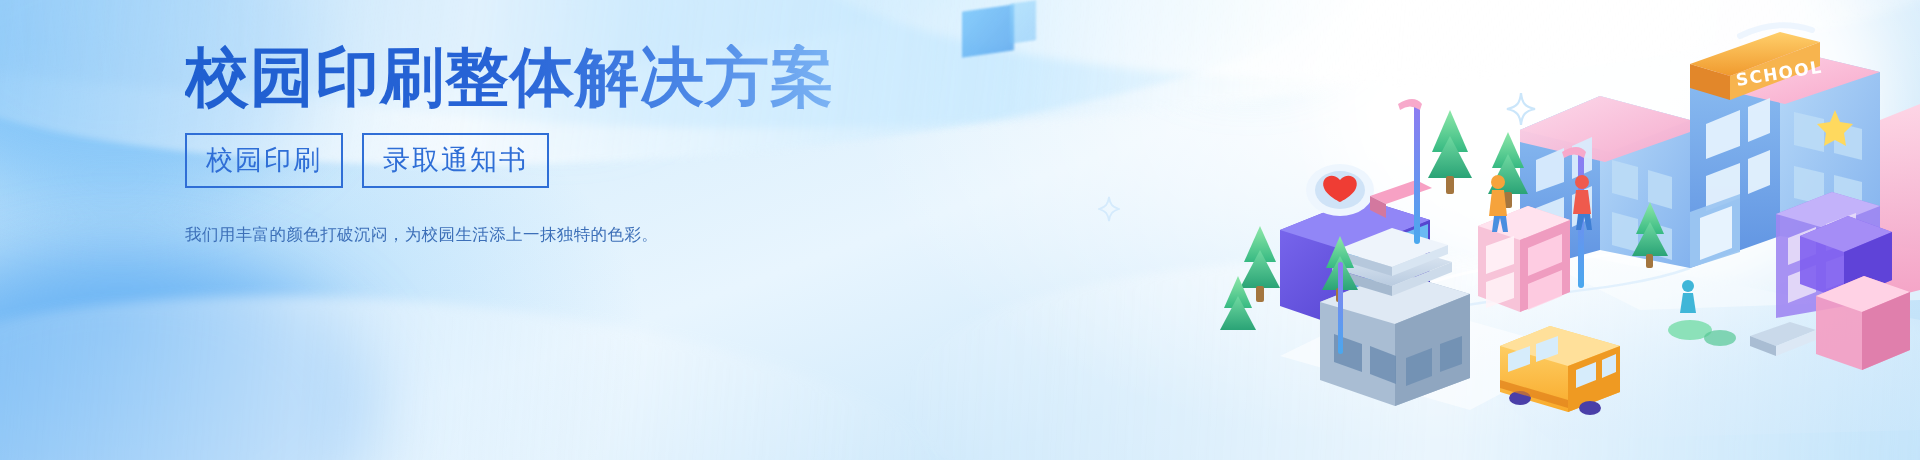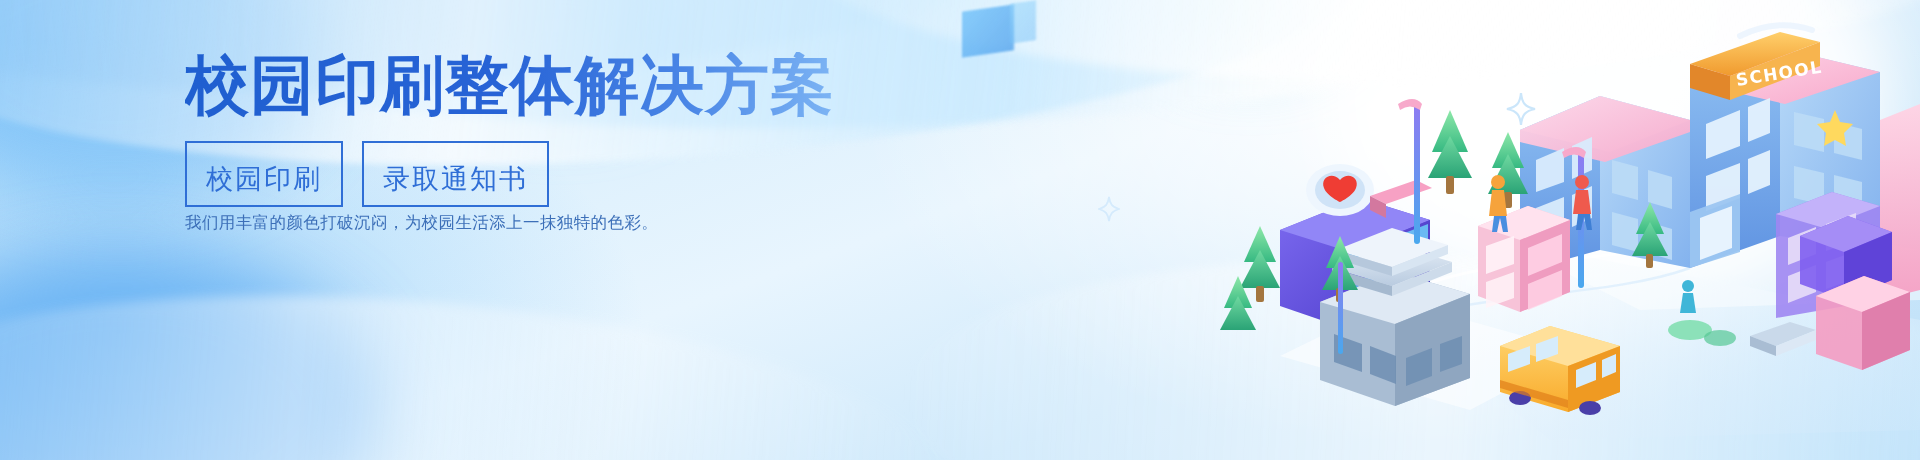--- a/index.html
+++ b/index.html
@@ -64,21 +64,21 @@
   .sq1 { left:962px; top:8px; width:52px; height:46px;
     background:linear-gradient(135deg, rgba(115,195,250,.95), rgba(70,155,235,.85));
     transform:skewY(-8deg); filter:blur(1px); opacity:.85; }
   .sq2 { left:1010px; top:2px; width:26px; height:40px;
     background:linear-gradient(135deg, rgba(150,215,252,.8), rgba(95,180,245,.6));
     transform:skewY(-8deg); filter:blur(1px); opacity:.7; }
 
   .sparkle { position:absolute; pointer-events:none; opacity:.8; }
 
   
-  .content { position:absolute; left:185px; top:52px; width:760px; }
+  .content { position:absolute; left:185px; top:44px; width:760px; }
 
   .headline {
     font-size:64px;
     font-weight:900;
     letter-spacing:1px;
     line-height:1.05;
     background:linear-gradient(92deg, #1f5fd0 0%, #2763d6 42%, #4a86e6 66%, #79b1f3 84%, #a8d3fb 100%);
     -webkit-background-clip:text;
     background-clip:text;
     color:transparent;
@@ -87,28 +87,28 @@
     white-space:nowrap;
     font-family:"DejaVu Sans","Liberation Sans",sans-serif;
   }
 
   .tags { display:flex; gap:19px; margin-top:22px; }
   .tag {
     border:2px solid #2f6ed6;
     color:#2f6ed6;
     font-size:27px;
     line-height:1;
-    padding:22px 19px 13px;
+    padding:11px 19px 13px;
     letter-spacing:2px;
     background:rgba(255,255,255,0.08);
     font-family:"DejaVu Sans","Liberation Sans",sans-serif;
     white-space:nowrap;
   }
 
-  .body-copy { }
+  .body-copy { margin-top:31px; }
   .body-copy p {
     color:#3c6fb8;
     font-size:16.5px;
     line-height:1.95;
     letter-spacing:.4px;
     font-family:"DejaVu Sans","Liberation Sans",sans-serif;
     white-space:nowrap;
   }
 
   

